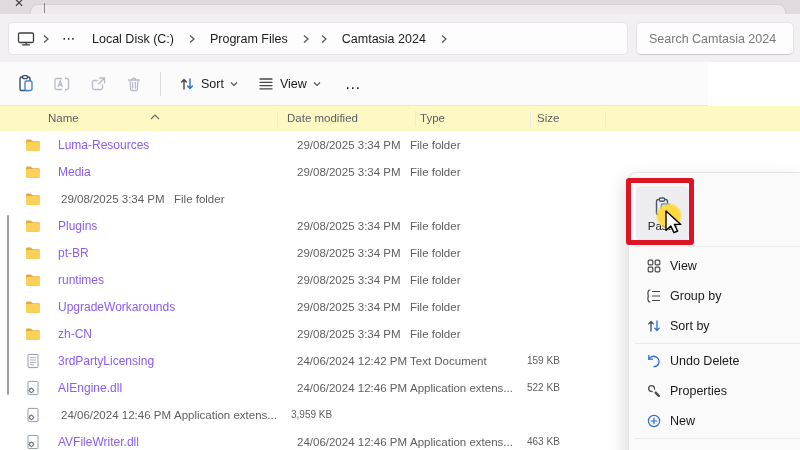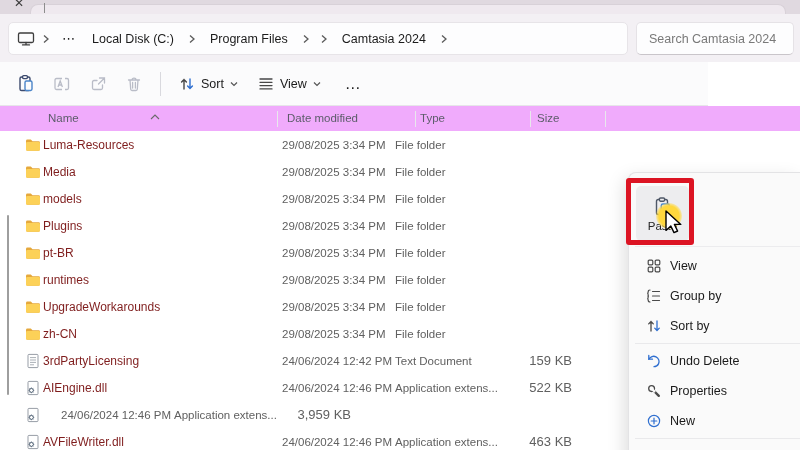--- a/index.html
+++ b/index.html
@@ -30,38 +30,38 @@
   .toolbar { position:absolute; left:0; top:62px; width:708px; height:44px; background:#fbfbfc;
              border-bottom:1px solid #e6e6e9; display:flex; align-items:center; }
   .tbtn { width:36px; height:34px; display:flex; align-items:center; justify-content:center; border-radius:5px; }
   .tbtn.first { margin-left:8px; }
   .tsep { width:1px; height:24px; background:#d9d9de; margin:0 8px; }
   .tgroup { display:flex; align-items:center; gap:6px; padding:6px 10px; border-radius:5px; }
   .tlabel { font-size:12.5px; color:#1b1b1b; }
   .more { font-size:16px; color:#1b1b1b; padding:0 14px; letter-spacing:1px; }
 
   
-  .colheader { position:absolute; left:0; top:106px; width:800px; height:25px; background:#f0abfc;padding-left:23px; }
+  .colheader { position:absolute; left:0; top:106px; width:800px; height:25px; background:#fef9c3;padding-left:23px; }
   .colheader .h { position:absolute; top:6px; font-size:11.5px; color:#5c5c6a; }
   .h-name { left:48px; } .h-date { left:287px; } .h-type { left:420px; } .h-size { left:537px; }
   .hsep { position:absolute; top:5px; width:1px; height:16px; background:#e8e8ec; }
   .sortcaret { position:absolute; left:150px; top:0px; }
 
   
   .filelist { position:absolute; left:0; top:131px; width:800px; }
   .frow { height:27px; display:flex; align-items:center; }
   .c-icon { width:16px; height:16px; margin-left:25px; position:relative; flex:none; }
   .c-icon .fi { display:none; position:absolute; inset:0; }
   .frow.show-folder  .fi-folder  { display:block; }
   .frow.show-textdoc .fi-textdoc { display:block; }
   .frow.show-dll     .fi-dll     { display:block; }
-  .c-name { margin-left:2px; width:219px; font-size:12px; color:#7f1d1d; white-space:nowrap; overflow:hidden; }
+  .c-name { margin-left:17px; width:219px; font-size:12px; color:#8b5cf6; white-space:nowrap; overflow:hidden; }
   .c-date { width:133px; padding-left:20px; font-size:11.5px; color:#606060; flex:none; }
   .c-type { width:117px; font-size:11.5px; color:#606060; flex:none; white-space:nowrap; overflow:hidden; }
-  .c-size { width:60px; text-align:right; font-size:13px; color:#606060; flex:none; }
+  .c-size { width:60px; font-size:10px; color:#606060; flex:none; }
 
   .navscroll { position:absolute; left:7px; top:215px; width:2px; height:180px; background:#9e9e9e; border-radius:2px; }
 
   
   .ctxmenu { position:absolute; left:628px; top:172px; width:172px; height:300px; background:#fafafa;
              border:1px solid #e3e3e5; border-right:none; border-radius:8px 0 0 8px;
              box-shadow:-4px 6px 18px rgba(0,0,0,.13); z-index:40; }
   .paste-btn { position:absolute; left:7px; top:13px; width:53px; height:55px; background:#ededef; border-radius:5px;
                display:flex; flex-direction:column; align-items:center; justify-content:center; gap:3px; }
   .paste-label { font-size:11.5px; color:#252525; }
@@ -243,21 +243,20 @@
     </div>
 
     <div class="frow show-folder">
       <span class="c-icon">
         <svg class="fi fi-folder" width="16" height="16" viewBox="0 0 16 16">
           <path d="M1 4 q0-1.4 1.4-1.4 h3.4 l1.7 1.7 h6.1 q1.4 0 1.4 1.4 v6.6 q0 1.4 -1.4 1.4 H2.4 q-1.4 0 -1.4-1.4 z" fill="#e5a83c"></path>
           <rect x="1" y="5.1" width="14" height="8.6" rx="1.3" fill="#fcd158"></rect>
         </svg>
 
       </span>
-      <span class="c-name">models</span>
       <span class="c-date">29/08/2025 3:34 PM</span>
       <span class="c-type">File folder</span>
       <span class="c-size"></span>
     </div>
 
     <div class="frow show-folder">
       <span class="c-icon">
         <svg class="fi fi-folder" width="16" height="16" viewBox="0 0 16 16">
           <path d="M1 4 q0-1.4 1.4-1.4 h3.4 l1.7 1.7 h6.1 q1.4 0 1.4 1.4 v6.6 q0 1.4 -1.4 1.4 H2.4 q-1.4 0 -1.4-1.4 z" fill="#e5a83c"></path>
           <rect x="1" y="5.1" width="14" height="8.6" rx="1.3" fill="#fcd158"></rect>

